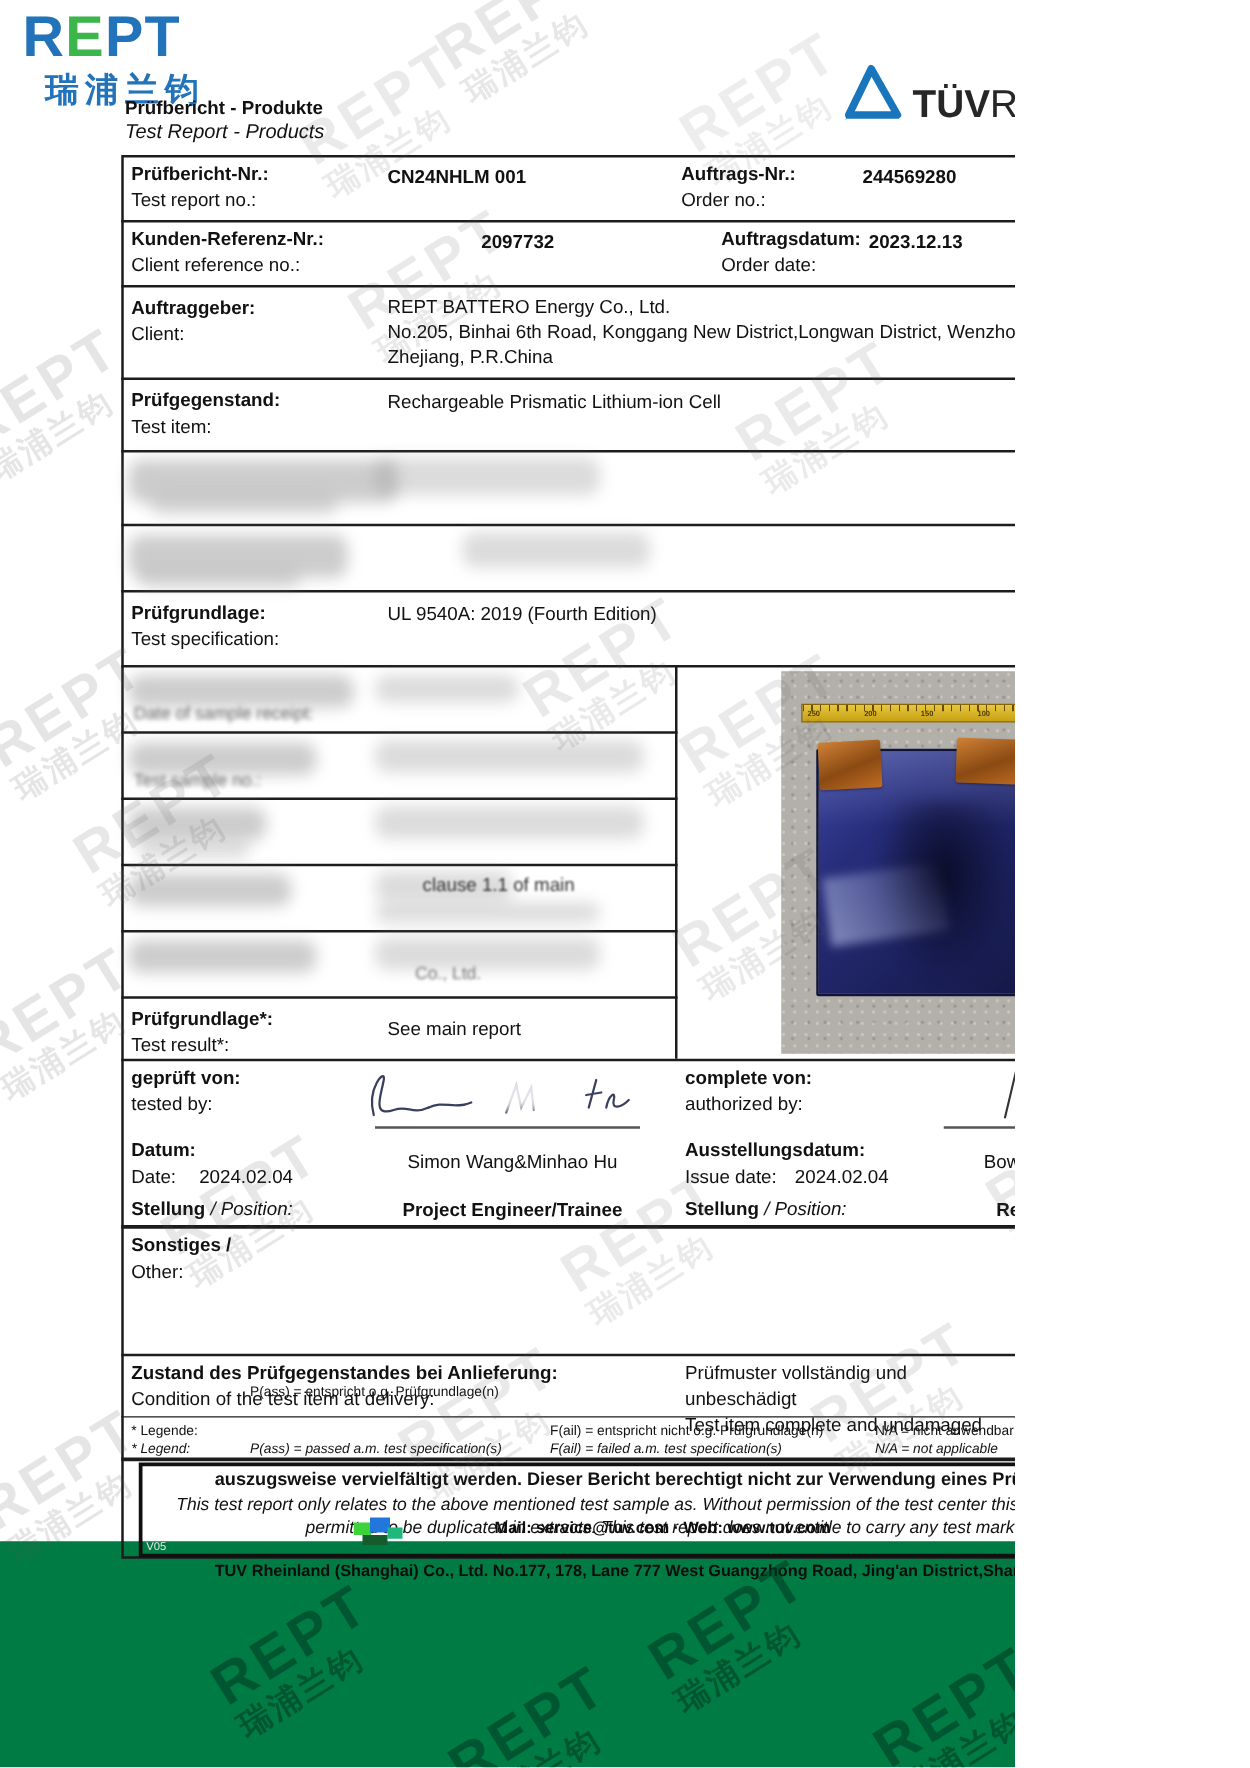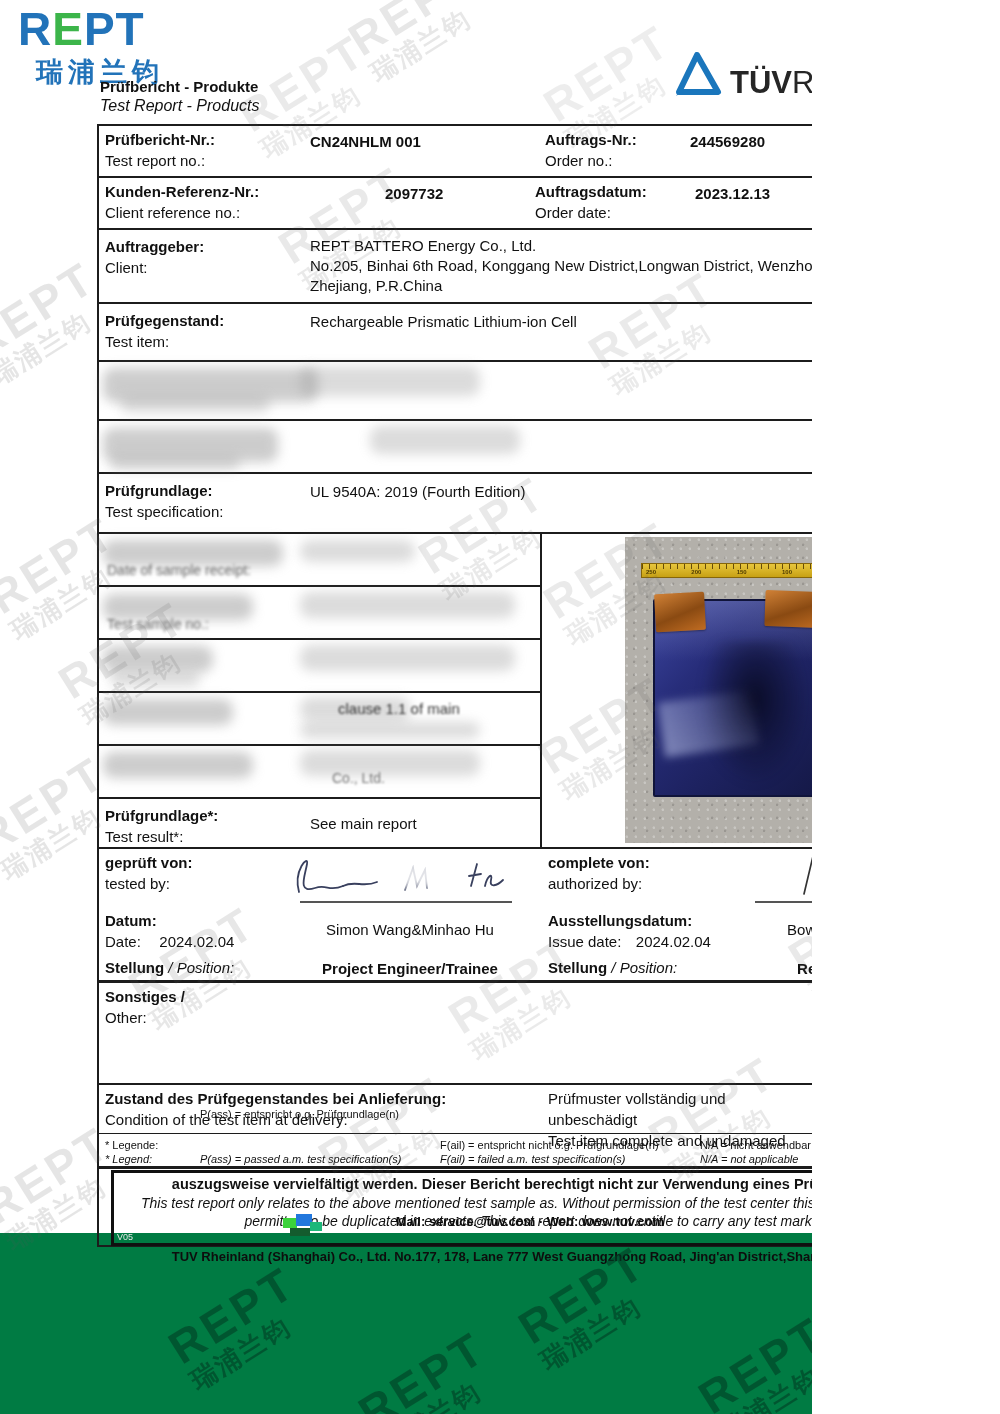--- a/index.html
+++ b/index.html
@@ -114,21 +114,21 @@
   <div class="abs" style="left:750px;top:129px;width:208px;text-align:right;">
     <div style="font-size:15px;line-height:21px;">Seite 1 von 39</div>
     <div class="en">Page 1 of 39</div>
   </div>
 
   <div class="abs" style="left:105px;top:181px;">
     <div class="de">Kunden-Referenz-Nr.:</div>
     <div class="en">Client reference no.:</div>
   </div>
   <div class="abs val b" style="left:385px;top:184px;">2097732</div>
-  <div class="abs" style="left:535px;top:181px;">
+  <div class="abs" style="left:577px;top:181px;">
     <div class="de">Auftragsdatum:</div>
     <div class="en">Order date:</div>
   </div>
   <div class="abs val b" style="left:695px;top:184px;">2023.12.13</div>
 
   <div class="abs" style="left:105px;top:236px;">
     <div class="de">Auftraggeber:</div>
     <div class="en">Client:</div>
   </div>
   <div class="abs val" style="left:310px;top:236px;width:650px;">

